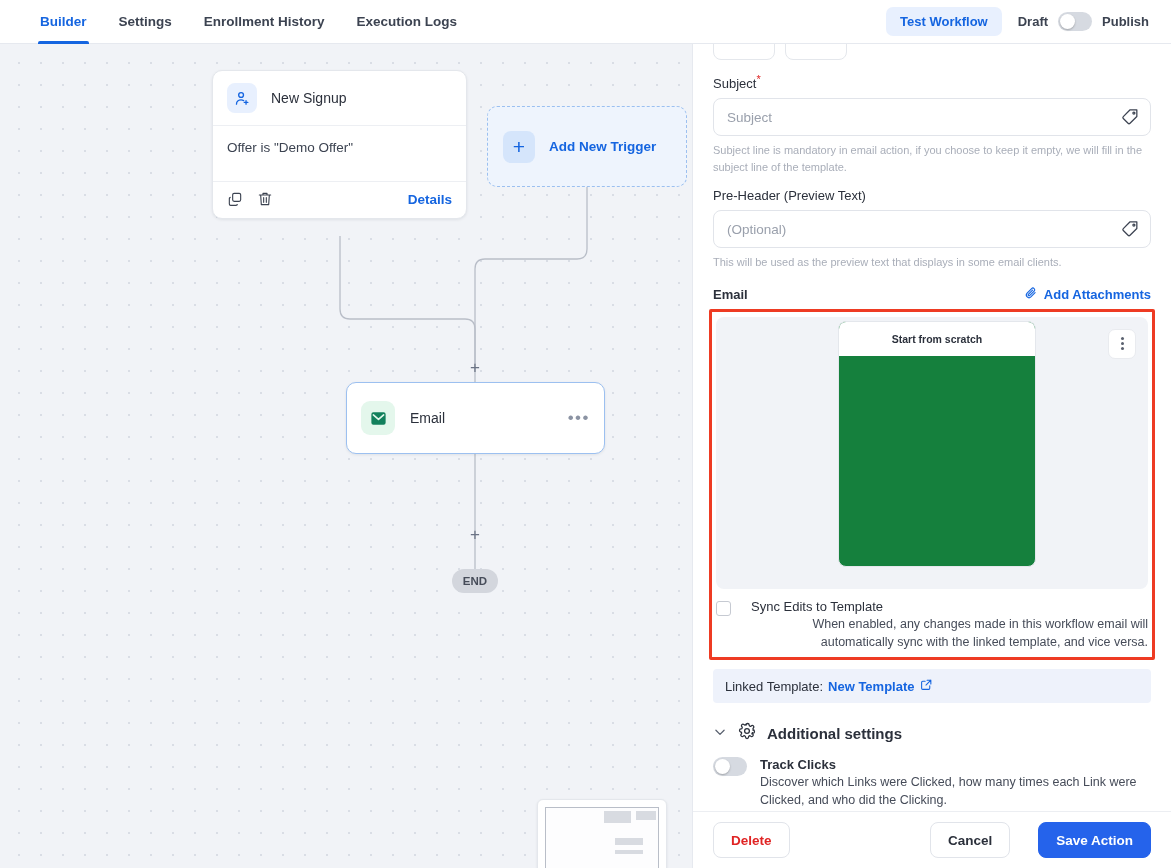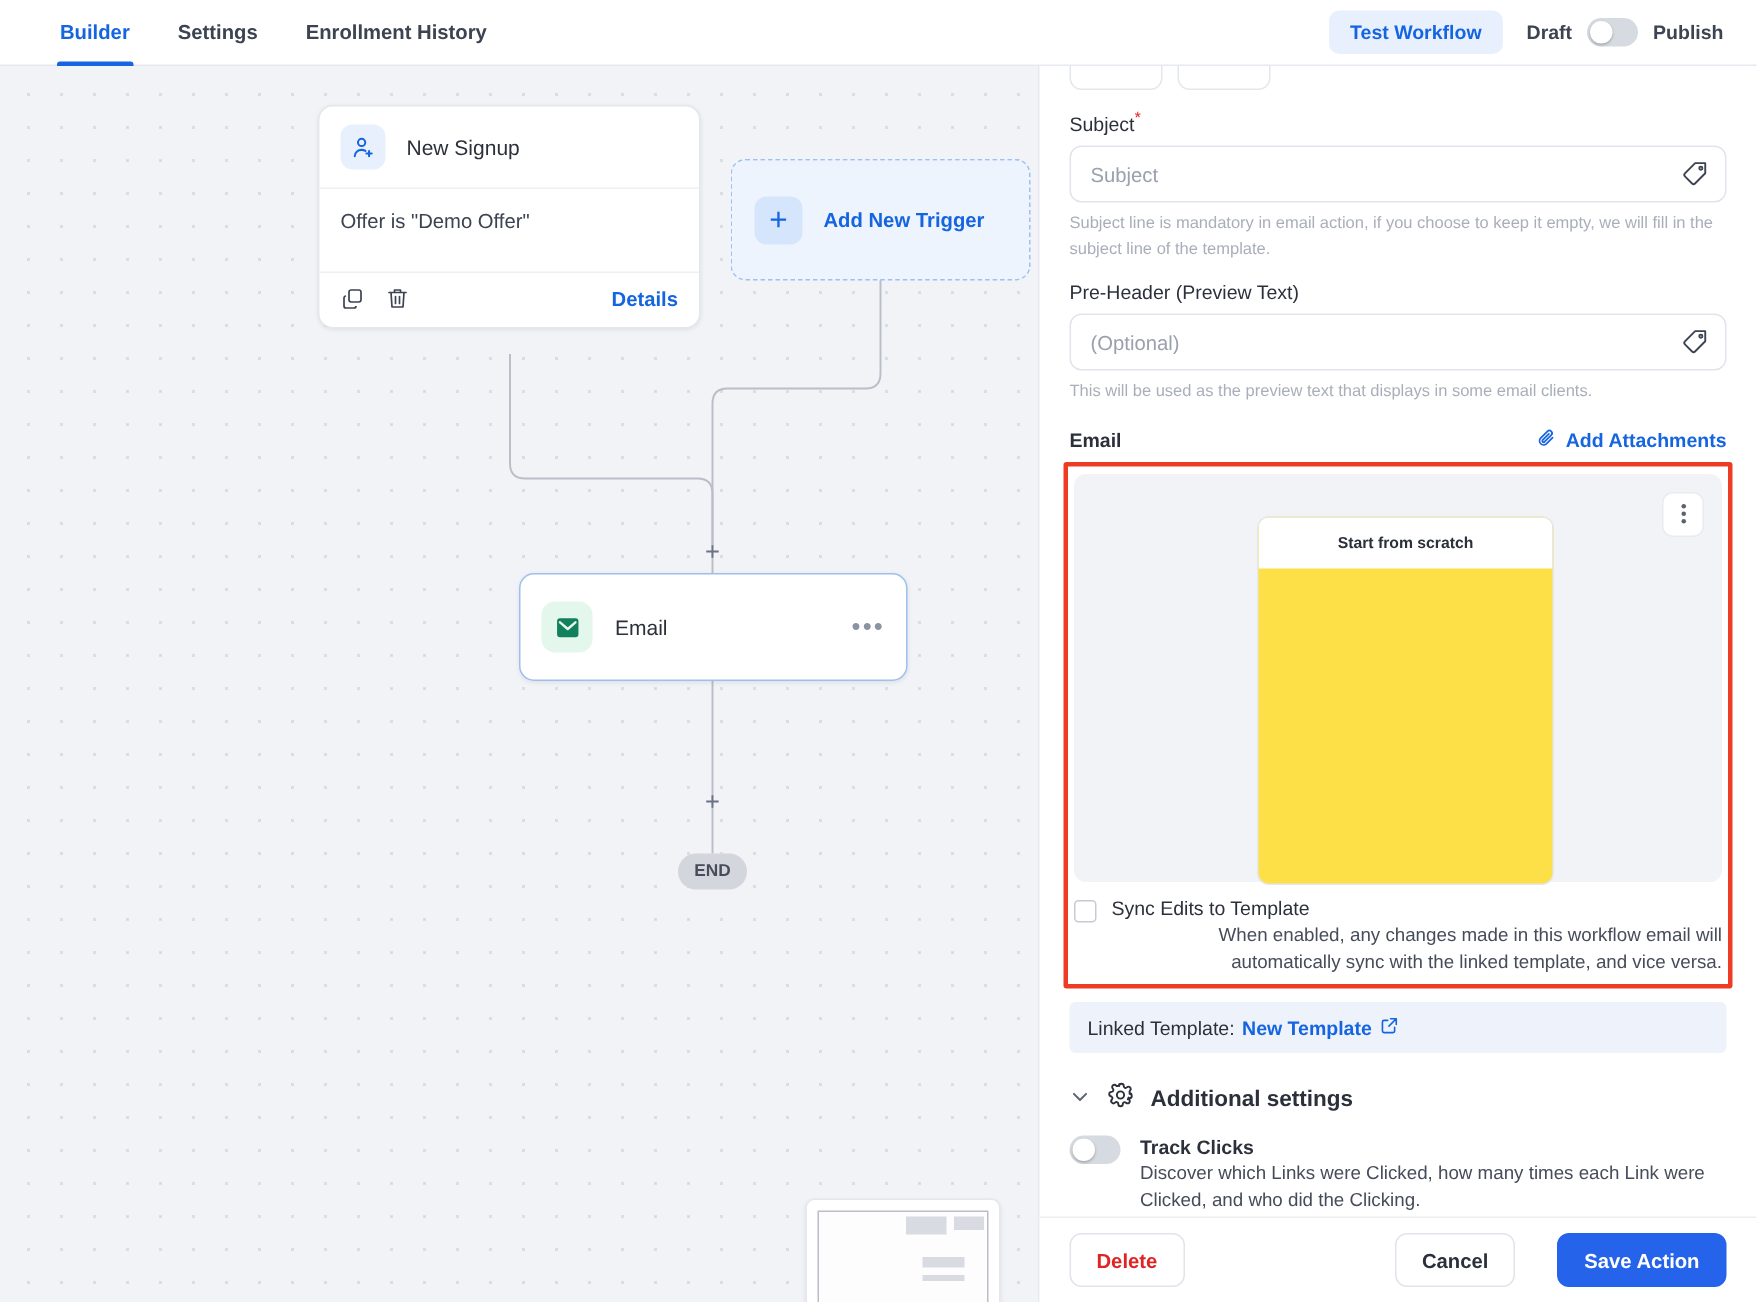--- a/index.html
+++ b/index.html
@@ -188,42 +188,42 @@
 
   .highlight {
     border: 3px solid #ee3b23; border-radius: 2px;
     margin: 6px -4px 0; padding: 5px 4px 4px;
   }
   .preview-box {
     background: #f1f3f7; border-radius: 8px; height: 272px;
     position: relative; padding: 12px;
   }
   .preview-card {
-    position: absolute; left: 122px; top: 28px;
+    position: absolute; left: 122px; top: 4px;
     width: 198px; height: 246px;
-    background: #fde047; border: 1px solid #e4e7ec; border-radius: 8px;
+    background: #15803d; border: 1px solid #e4e7ec; border-radius: 8px;
     overflow: hidden;
   }
   .preview-card-head {
     height: 34px; background: #fff; display: flex;
     align-items: center; justify-content: center;
     font-size: 10.5px; font-weight: 700; color: #2b303b;
   }
   .kebab {
     position: absolute; right: 12px; top: 12px;
     width: 28px; height: 30px; background: #fff; border: 1px solid #e9ebef;
     border-radius: 7px; display: flex; align-items: center; justify-content: center;
     cursor: pointer;
   }
   .kebab i {
     display: block; width: 3px; height: 3px; border-radius: 50%; background: #5a616f;
     box-shadow: 0 -5px 0 #5a616f, 0 5px 0 #5a616f;
   }
 
-  .sync-row { display: flex; gap: 10px; margin-top: 10px; padding-bottom: 2px; }
+  .sync-row { display: flex; gap: 20px; margin-top: 10px; padding-bottom: 2px; }
   .chk {
     width: 15px; height: 15px; border: 1.3px solid #c6cad2; border-radius: 3px;
     background: #fff; flex: none; margin-top: 2px; cursor: pointer;
   }
   .sync-title { font-size: 13px; color: #2b303b; }
   .sync-desc { font-size: 12.5px; color: #464c59; line-height: 1.45; margin-top: 1px; text-align: right; }
 
   .linked {
     margin-top: 9px; background: #eef2fb; border-radius: 4px;
     padding: 9px 12px; font-size: 13px; color: #2b303b;
@@ -261,20 +261,23 @@
 <div class="topbar">
   <div class="tabs">
     <div class="tab active">
       <span>Builder</span>
     </div>
     <div class="tab">
       <span>Settings</span>
     </div>
     <div class="tab">
       <span>Enrollment History</span>
+    </div>
+    <div class="tab">
+      <span>Execution Logs</span>
     </div>
   </div>
   <div class="topright">
     <button class="test-wf">Test Workflow</button>
     <div class="pub-wrap">
       <span class="pub-label">Draft</span>
       <div class="switch"></div>
       <span class="pub-label">Publish</span>
     </div>
   </div>

